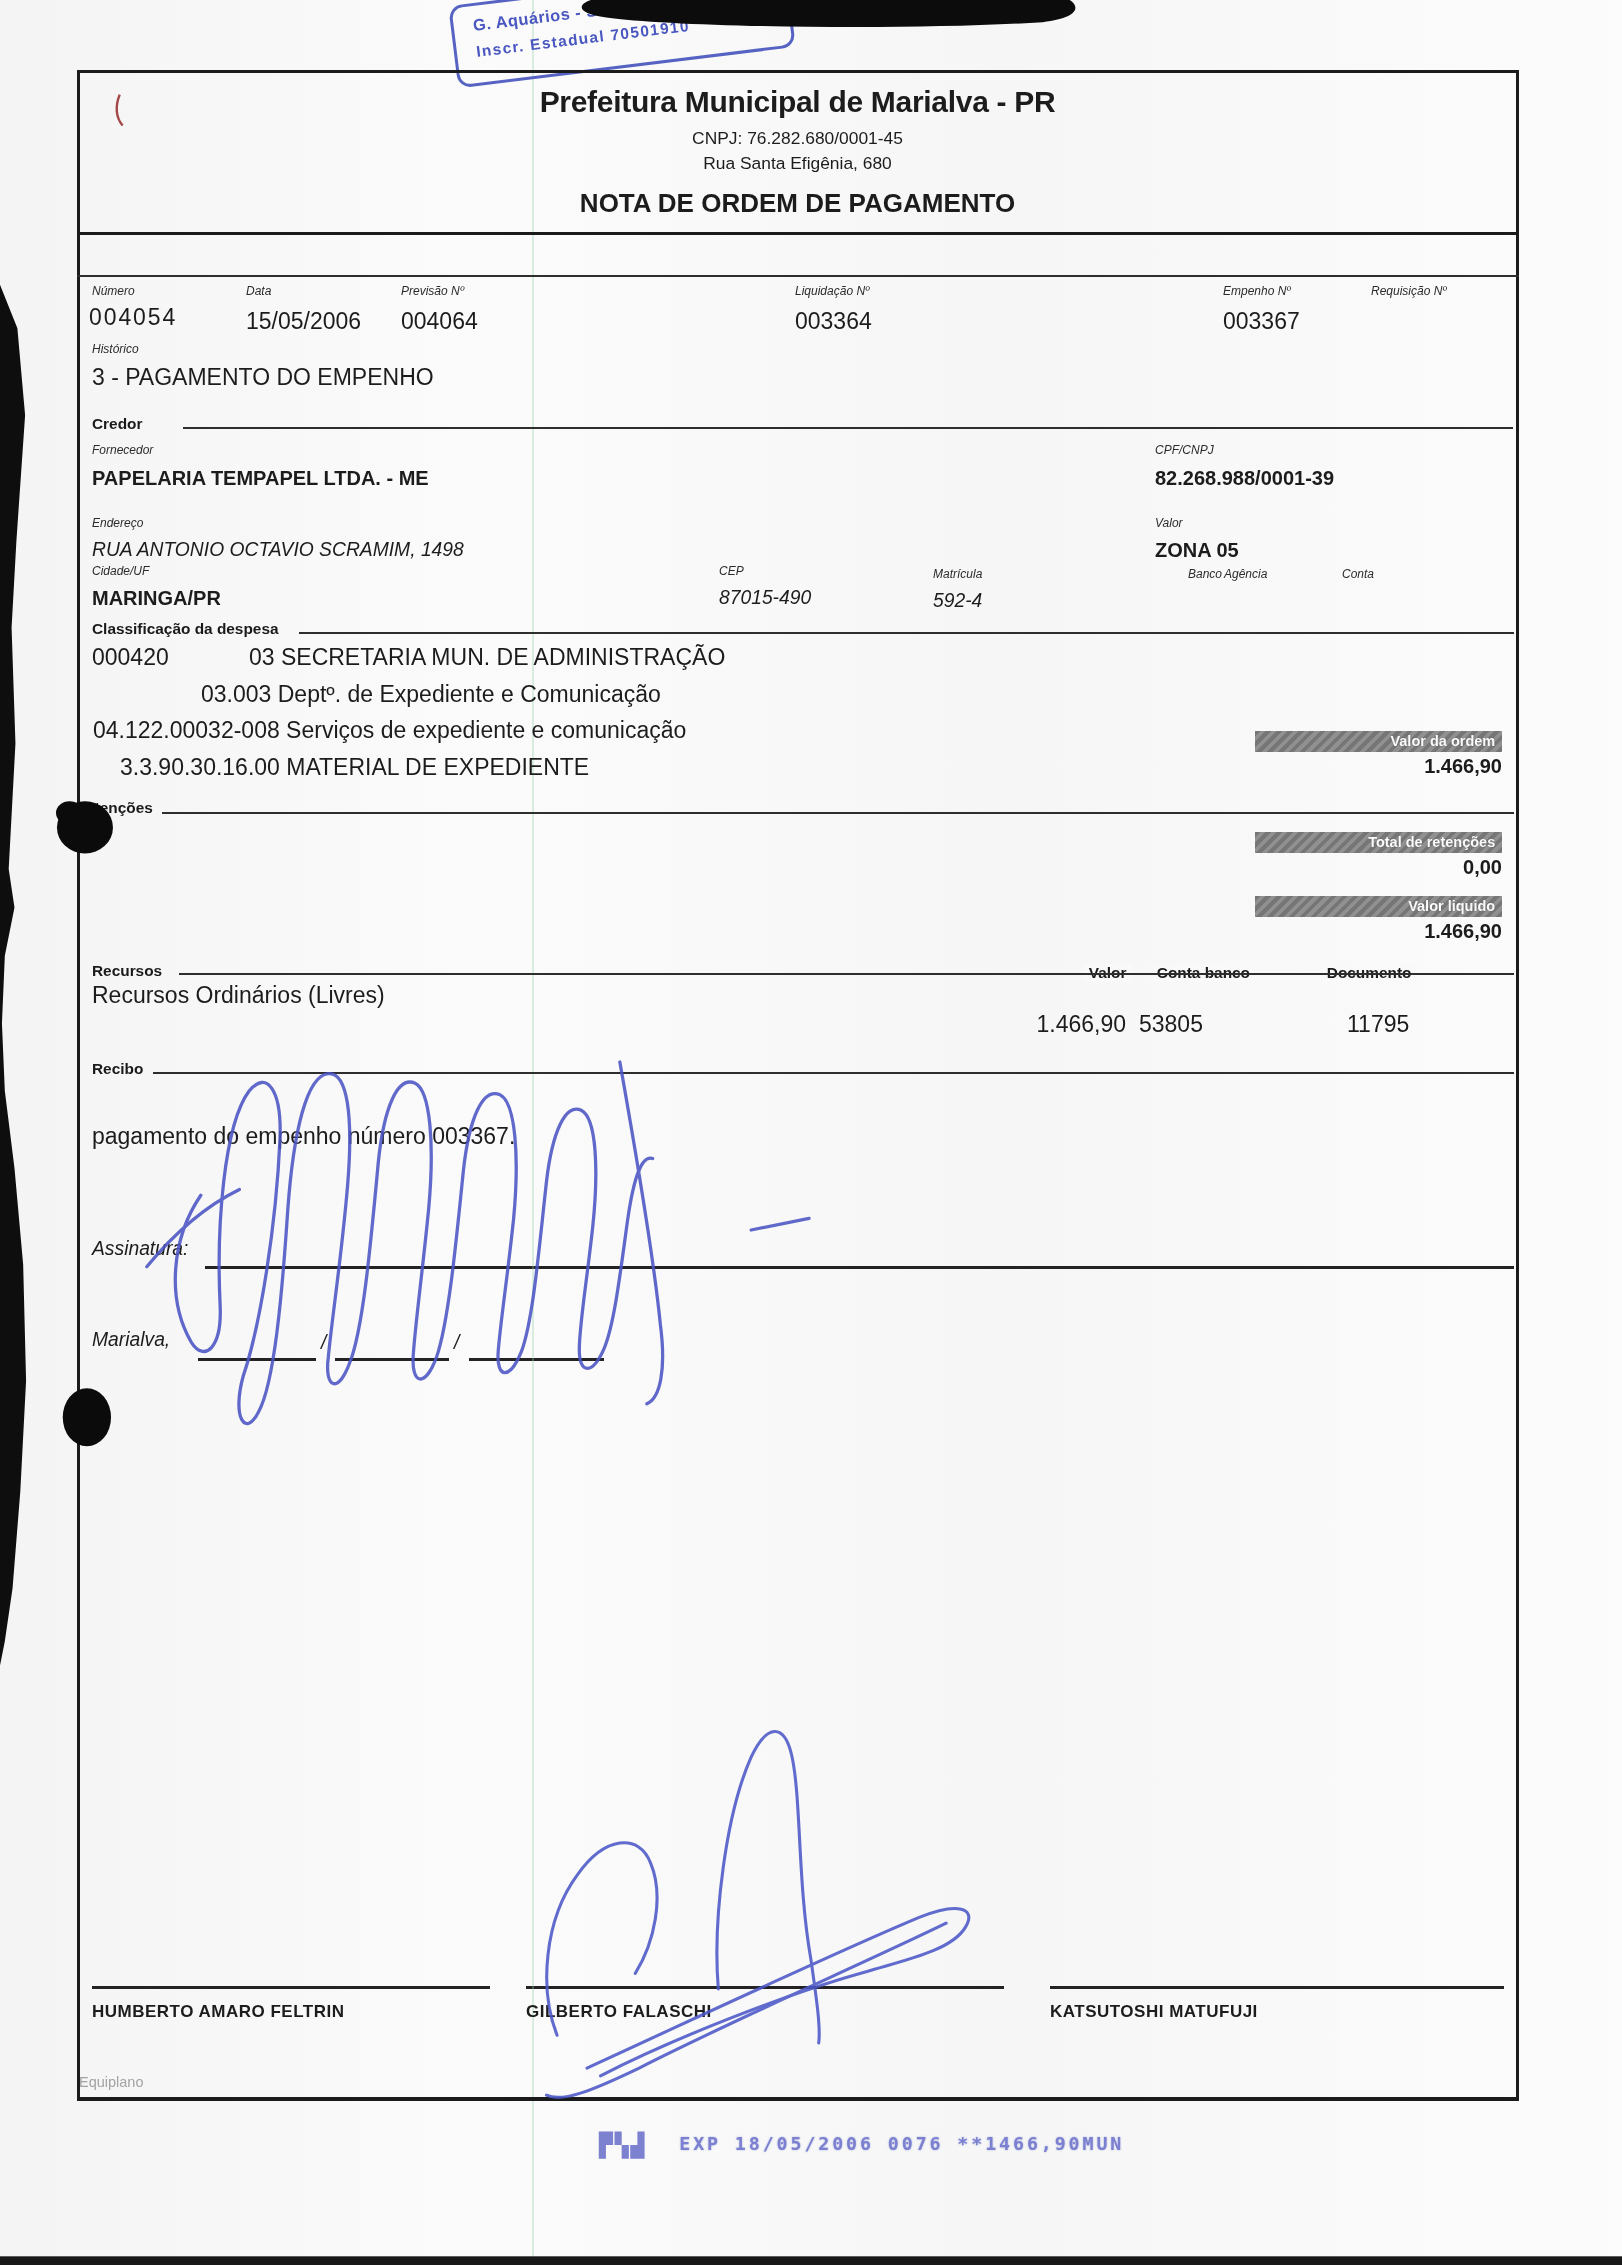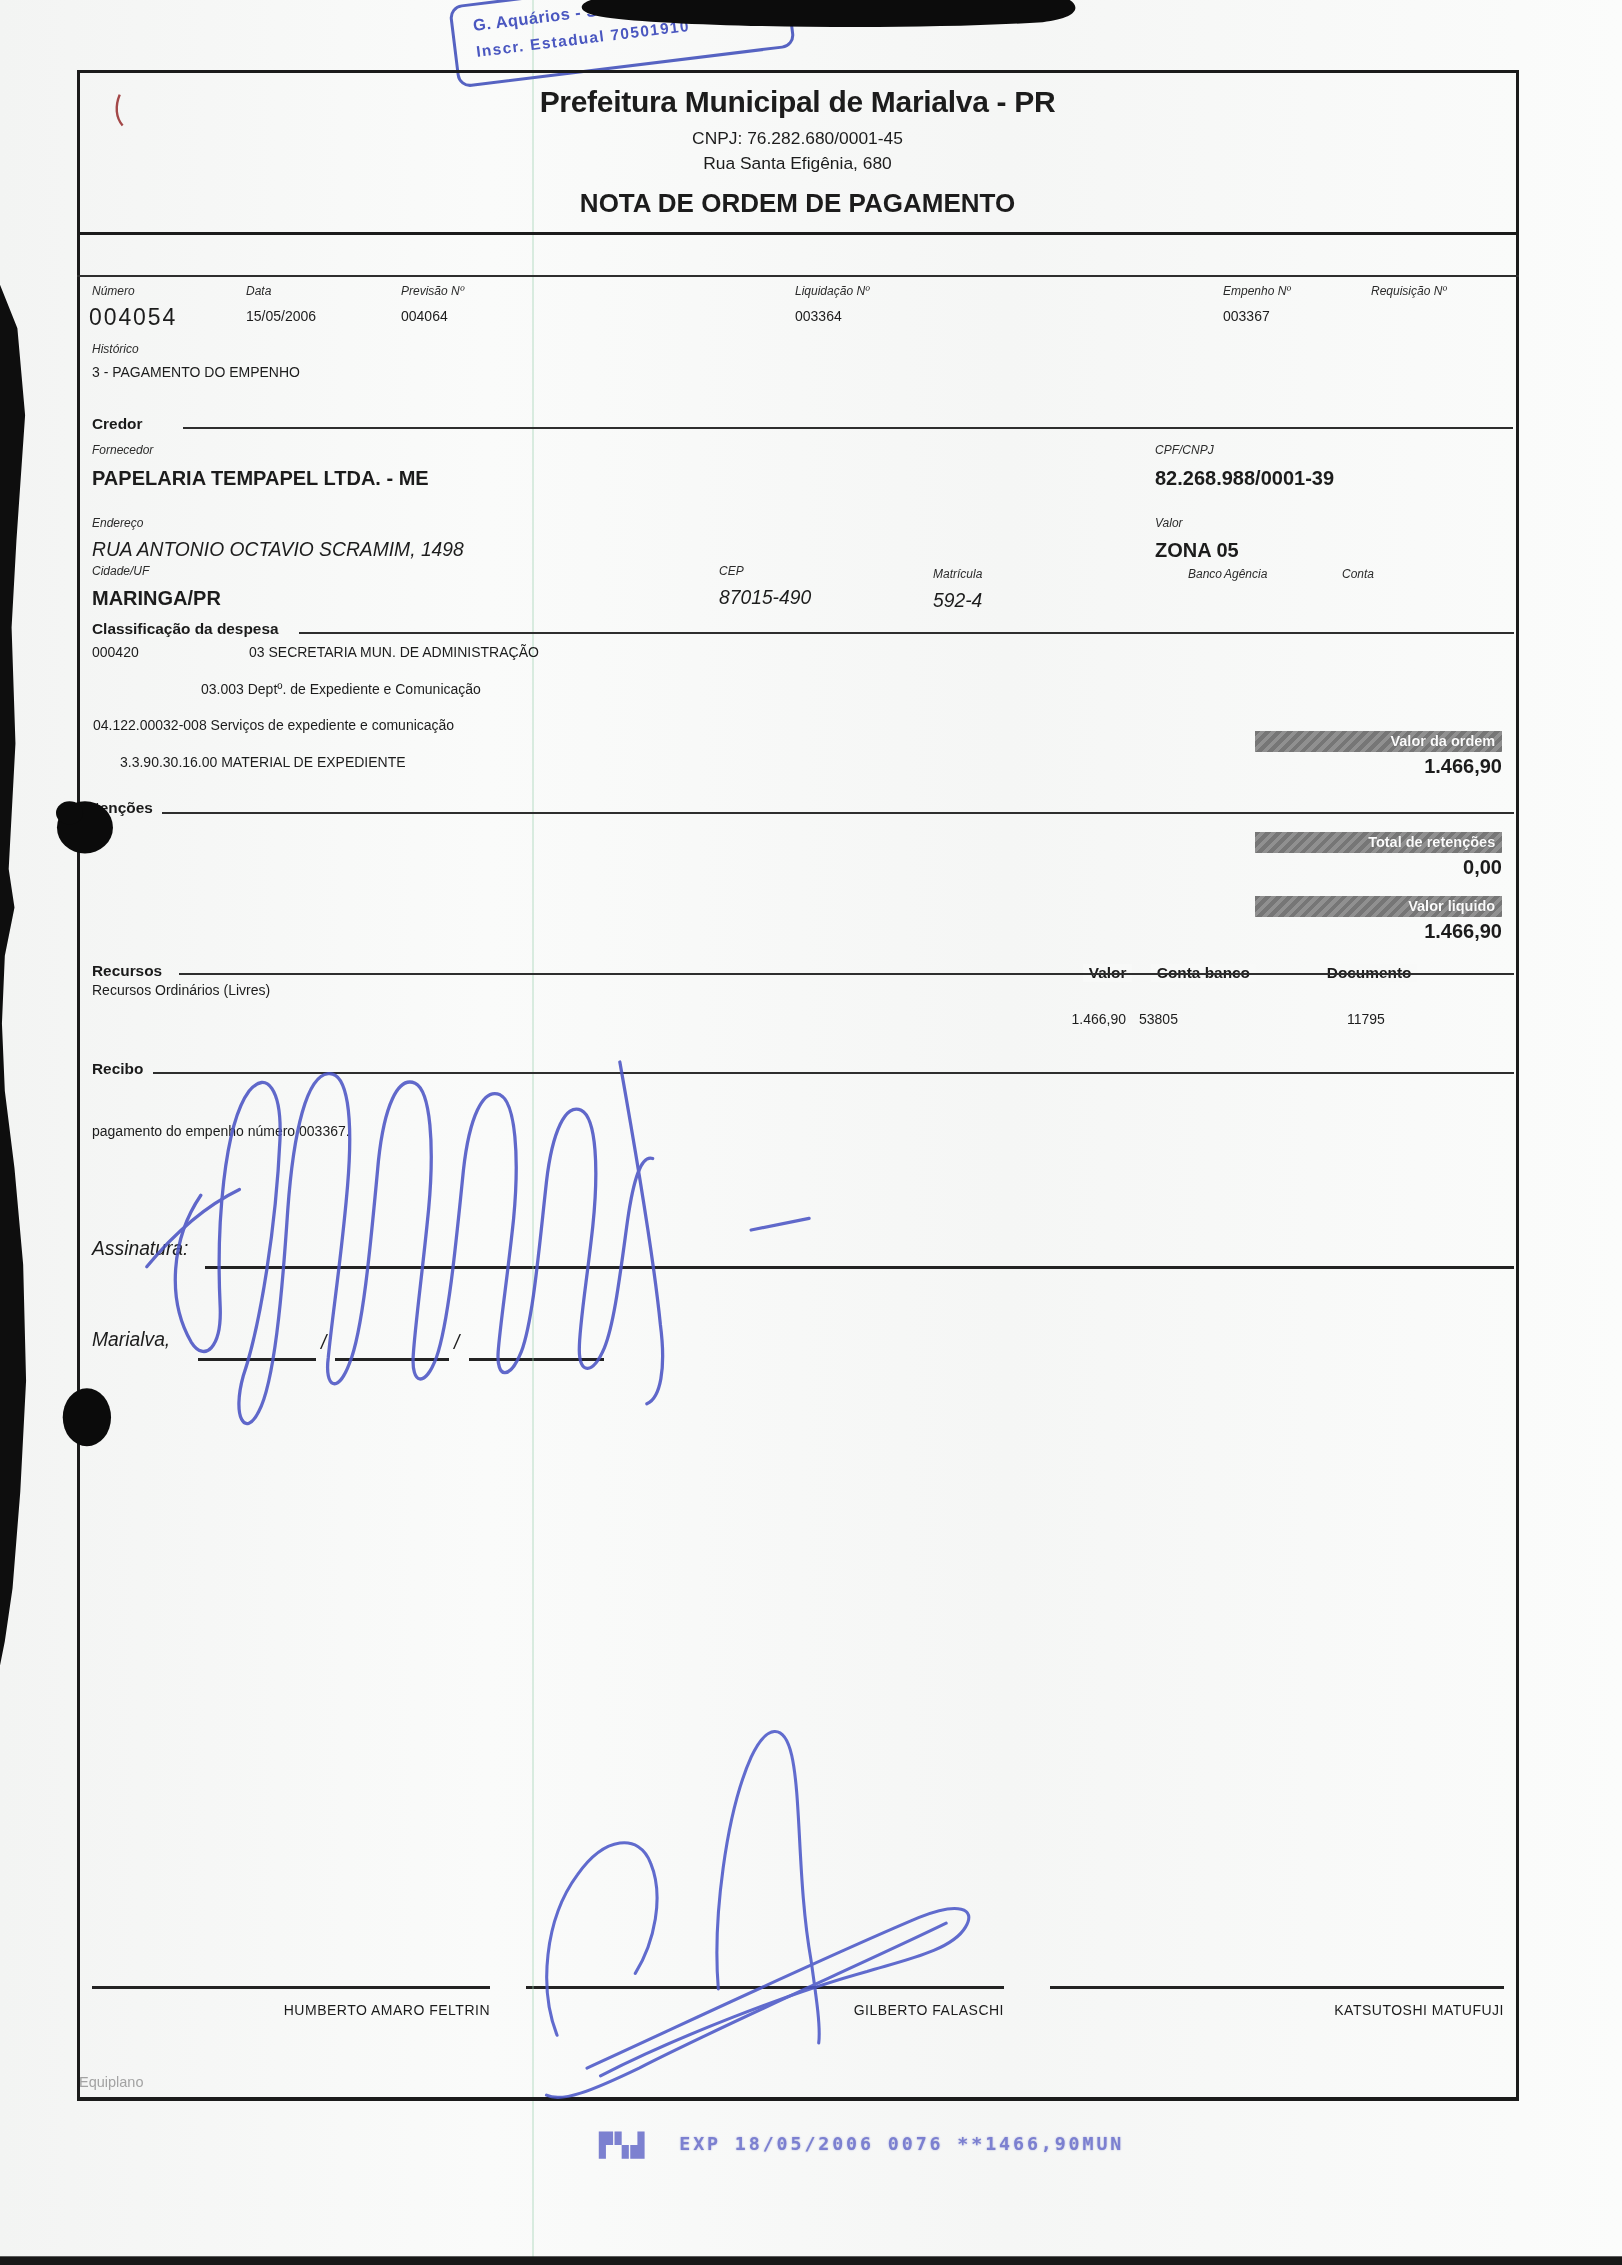--- a/index.html
+++ b/index.html
@@ -2,35 +2,35 @@
 <html><head>
 <meta charset="utf-8">
 <style>
   html,body{margin:0;padding:0;background:#9a9a9a;}
   #page{position:relative;width:1622px;height:2265px;overflow:hidden;
         background:linear-gradient(90deg,#f3f4f3,#fafbfa 30%,#f5f6f5 62%,#fbfcfb);
         font-family:"Liberation Sans",sans-serif;color:#1c1c1c;}
   .t{position:absolute;white-space:nowrap;line-height:1.12;}
   .lbl{font-style:italic;font-size:12px;color:#2b2b2b;}
   .sec{font-weight:bold;font-size:15.4px;color:#1a1a1a;}
-  .val{font-size:14px;}
+  .val{font-size:23px;}
   .val20{font-size:19.3px;font-style:italic;}
   .bold{font-weight:bold;}
   .bval{font-size:20px;font-weight:bold;}
   .rule{position:absolute;background:#2e2e2e;height:1.9px;}
   .bar{position:absolute;background:#1b1b1b;}
   .badge{position:absolute;left:1255px;width:247px;height:21px;box-sizing:border-box;
          background:repeating-linear-gradient(135deg,#767676 0 3.9px,#909090 3.9px 7.7px);
          color:#fbfbfb;font:bold 14.5px "Liberation Sans",sans-serif;line-height:21px;
          text-align:right;padding-right:6.8px;text-shadow:0 0 1px #555;}
   .amt{position:absolute;left:1309px;width:193px;text-align:right;
        font:bold 20px "Liberation Sans",sans-serif;}
   .collbl{position:absolute;font-weight:bold;font-size:15.4px;background:#f8f9f8;padding:0 5.8px;}
   .uline{position:absolute;background:#232323;height:2.9px;}
-  .signname{position:absolute;text-align:right;font-size:14px;font-weight:400;letter-spacing:0.5px;}
+  .signname{position:absolute;text-align:left;font-size:17px;font-weight:700;letter-spacing:0.5px;}
   #stamp-top{position:absolute;left:452px;top:-15.4px;width:334px;height:77px;
              border:3.4px solid #5663c2;border-radius:13.5px;transform:rotate(-7deg);
              color:#4a57c0;font-weight:bold;z-index:2;}
   #stamp-top .s1{position:absolute;left:19.3px;top:9.7px;font-size:16.4px;letter-spacing:0.5px;}
   #stamp-top .s2{position:absolute;left:19.3px;top:37px;font-size:15.4px;letter-spacing:1.4px;}
   #teller{position:absolute;top:2132px;left:599px;color:#6f74cc;opacity:.9;z-index:4;
           font-family:"DejaVu Sans Mono",monospace;font-weight:bold;}
   #teller .logo{font-size:23px;letter-spacing:1.9px;vertical-align:middle;}
   #teller .txt{font-size:18.3px;letter-spacing:2.9px;margin-left:33px;text-shadow:0 0 1.9px rgba(111,116,204,.65);}
   #fold{position:absolute;left:532px;top:0;width:1.9px;height:2265px;

